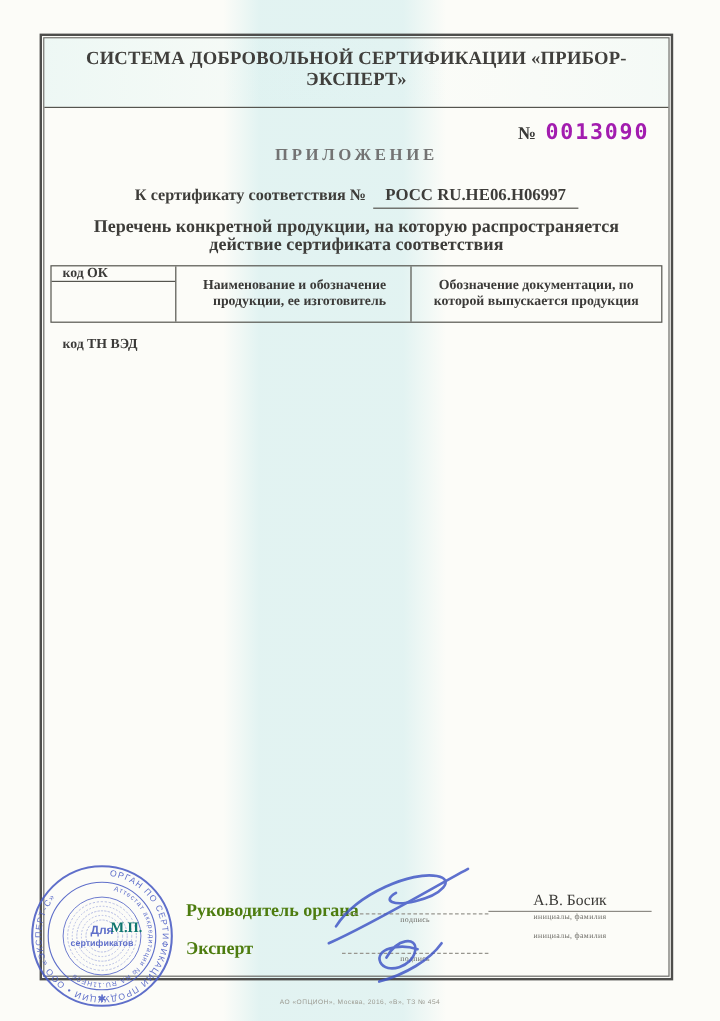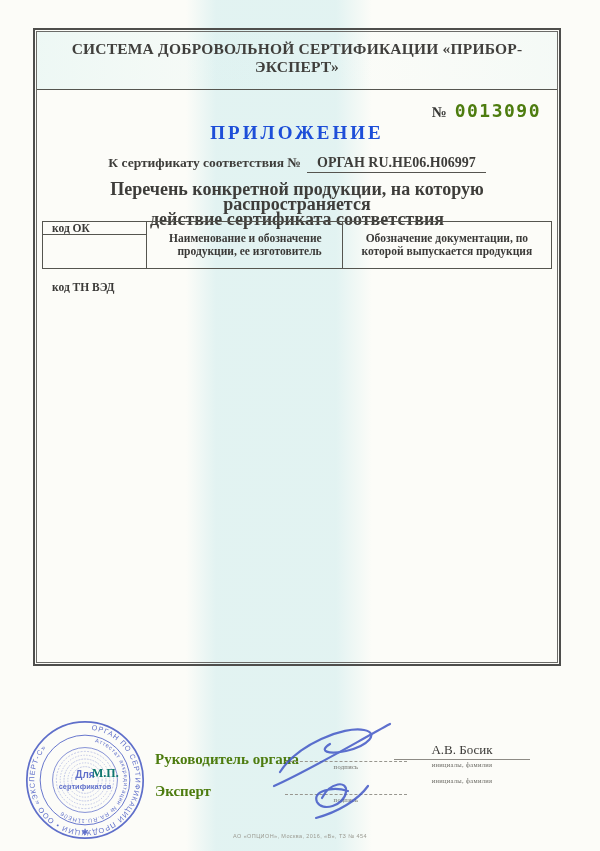--- a/index.html
+++ b/index.html
@@ -12,21 +12,21 @@
   .scan-band{
     position:absolute;inset:0;z-index:0;pointer-events:none;
     background:
       linear-gradient(90deg,
         rgba(187,229,232,0) 31%,
         rgba(187,229,232,.40) 36%,
         rgba(187,229,232,.40) 56%,
         rgba(187,229,232,0) 62%);
   }
   .frame-outer{
-    position:absolute;left:33px;top:28px;width:528px;height:638px;
+    position:absolute;left:33px;top:28px;width:528px;height:789px;
     border:2px solid #4e4e4c;box-sizing:border-box;z-index:1;
     background:transparent;
   }
   .frame-inner{
     position:absolute;left:1px;top:1px;right:1px;bottom:1px;
     border:1px solid #6b6b68;box-sizing:border-box;
   }
   .header-box{
     position:absolute;left:0;top:0;right:0;height:58px;
     border-bottom:1.5px solid #55554f;
@@ -34,54 +34,54 @@
     text-align:center;box-sizing:border-box;padding-top:8px;
   }
   .header-line1{font-size:15.5px;font-weight:bold;letter-spacing:.2px;color:#403f3c;}
   .header-line2{font-size:14.5px;font-weight:bold;margin-top:3px;color:#403f3c;}
   .form-number{
     position:absolute;top:68px;right:16px;font-size:15px;font-weight:bold;color:#3a3a38;
     white-space:nowrap;
   }
   .form-number .digits{
     font-family:"DejaVu Sans Mono", monospace;
-    font-size:18px;color:#4d7c0f;font-weight:bold;letter-spacing:1.5px;margin-left:8px;
+    font-size:18px;color:#a21caf;font-weight:bold;letter-spacing:1.5px;margin-left:8px;
   }
   .doc-title{
     position:absolute;top:90px;left:0;right:0;text-align:center;
-    font-size:19px;font-weight:bold;letter-spacing:3px;color:#1d4ed8;
+    font-size:14px;font-weight:bold;letter-spacing:3px;color:#737373;
   }
   .cert-line{
     position:absolute;top:123px;left:0;right:0;text-align:center;
     font-size:13.5px;font-weight:bold;color:#3e3d3a;white-space:nowrap;
   }
   .cert-line .cert-value{
     display:inline-block;font-weight:bold;font-size:14px;
     border-bottom:1px solid #55544f;padding:0 10px 1px 10px;margin-left:6px;
   }
   .subtitle{
     position:absolute;top:150px;left:0;right:0;text-align:center;
-    font-size:18px;font-weight:bold;line-height:15px;color:#3e3d3a;
+    font-size:15px;font-weight:bold;line-height:15px;color:#3e3d3a;
   }
   .spec-table{
     position:absolute;left:5px;right:5px;top:189px;height:48px;
     border:1px solid #55554f;display:flex;box-sizing:border-box;
   }
   .col-codes{width:20.5%;border-right:1px solid #55554f;display:flex;flex-direction:column;box-sizing:border-box;gap:46px;}
   .code-cell{flex:1;display:flex;align-items:center;padding-left:9px;font-size:11.5px;font-weight:bold;}
   .code-cell.top{border-bottom:1px solid #55554f;}
   .col-product{width:38.5%;border-right:1px solid #55554f;display:flex;align-items:center;justify-content:center;
     text-align:right;font-size:11.5px;font-weight:bold;padding:0 20px;box-sizing:border-box;line-height:13px;}
   .col-docs{flex:1;display:flex;align-items:center;justify-content:center;
     text-align:center;font-size:11.5px;font-weight:bold;padding:0 12px;box-sizing:border-box;line-height:13px;}
   .sig-role{position:absolute;left:118px;font-size:15px;font-weight:bold;color:#4d7c0f;white-space:nowrap;}
   .sig-line-block{position:absolute;left:248px;width:122px;text-align:center;}
   .sig-line{height:13px;border-bottom:1px dashed #98968f;}
   .sig-caption{font-size:6.5px;color:#6b6a64;padding-top:1px;letter-spacing:.3px;}
-  .sig-name-block{position:absolute;left:357px;width:136px;text-align:center;}
+  .sig-name-block{position:absolute;left:370px;width:136px;text-align:center;}
   .sig-name{font-size:13px;color:#3a3936;padding-bottom:1px;border-bottom:1px solid #8d8b85;}
   .stamp{position:absolute;left:-14px;top:686px;width:124px;height:124px;opacity:.88;}
   .mp-label{position:absolute;left:55px;top:734px;font-size:12px;font-weight:bold;color:#0f766e;z-index:4;}
   .signature-svg{position:absolute;left:233px;top:690px;width:124px;height:112px;z-index:4;}
   .footer-print{
     position:absolute;left:0;right:0;top:833px;text-align:center;z-index:1;
     font-size:5.5px;color:#9b9a91;letter-spacing:.4px;font-family:"Liberation Sans",sans-serif;
   }
 </style>
 </head>
@@ -93,21 +93,21 @@
   <div class="frame-inner">
 
     <div class="header-box">
       <div class="header-line1">СИСТЕМА ДОБРОВОЛЬНОЙ СЕРТИФИКАЦИИ «ПРИБОР-ЭКСПЕРТ»</div>
     </div>
 
     <div class="form-number"><span>№</span><span class="digits">0013090</span></div>
 
     <div class="doc-title">ПРИЛОЖЕНИЕ</div>
 
-    <div class="cert-line"><span>К сертификату соответствия №</span><span class="cert-value">ОРГАН RU.НЕ06.Н06997</span></div>
+    <div class="cert-line"><span>К сертификату соответствия №</span><span class="cert-value">РОСС RU.НЕ06.Н06997</span></div>
 
     <div class="subtitle">
       <div>Перечень конкретной продукции,  на которую распространяется</div>
       <div>действие сертификата соответствия</div>
     </div>
 
     <div class="spec-table">
       <div class="col-codes">
         <div class="code-cell top">код ОК</div>
         <div class="code-cell">код ТН ВЭД</div>

